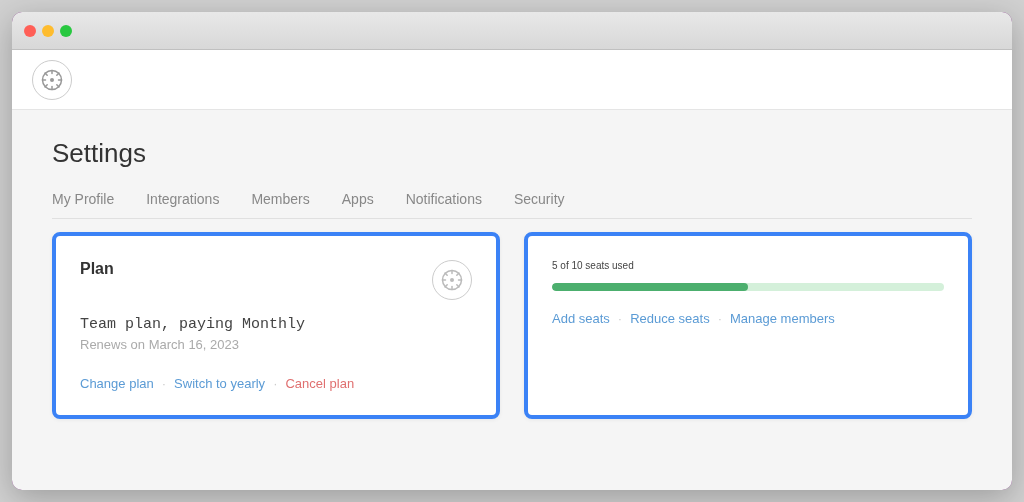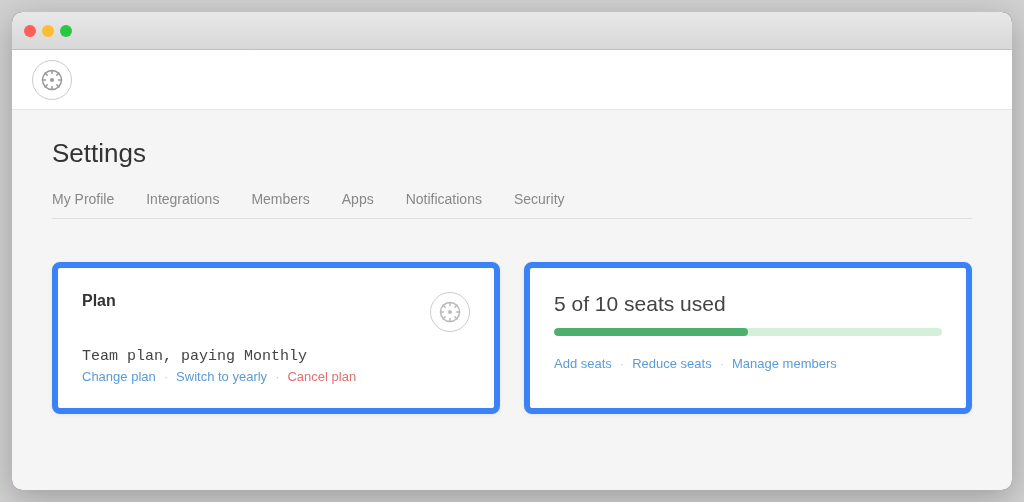--- a/index.html
+++ b/index.html
@@ -88,21 +88,21 @@
       font-weight: 400;
       color: #333;
       margin-bottom: 16px;
     }
 
     
     .nav-tabs {
       display: flex;
       gap: 0;
       border-bottom: 1px solid #e0e0e0;
-      margin-bottom: 43px;
+      margin-bottom: 13px;
       align-items: flex-end;
     }
 
     .nav-tab {
       font-size: 14px;
       color: #888;
       padding: 6px 16px 10px;
       cursor: pointer;
       border-bottom: 2px solid transparent;
       margin-bottom: -1px;
@@ -123,21 +123,21 @@
     .cards-container {
       display: flex;
       gap: 24px;
     }
 
     .card {
       background: #ffffff;
       border-radius: 8px;
       padding: 24px;
       flex: 1;
-      border: 6px solid #3b82f6;
+      border: 4px solid #3b82f6;
       box-shadow: 0 1px 4px rgba(0,0,0,0.06);
     }
 
     .card-header {
       display: flex;
       justify-content: space-between;
       align-items: flex-start;
       margin-bottom: 16px;
     }
 
@@ -195,21 +195,21 @@
       color: #e07070;
     }
 
     .action-separator {
       color: #ccc;
       font-size: 13px;
     }
 
     
     .seats-used {
-      font-size: 21px;
+      font-size: 10px;
       color: #444;
       margin-bottom: 12px;
     }
 
     .progress-bar-container {
       background: #d4f0da;
       border-radius: 4px;
       height: 8px;
       margin-bottom: 20px;
       overflow: hidden;
@@ -278,20 +278,21 @@
               <line x1="17.5" y1="11" x2="20.5" y2="11" stroke="#bbb" stroke-width="1.5" stroke-linecap="round"></line>
               <line x1="4.1" y1="4.1" x2="6.2" y2="6.2" stroke="#bbb" stroke-width="1.5" stroke-linecap="round"></line>
               <line x1="15.8" y1="15.8" x2="17.9" y2="17.9" stroke="#bbb" stroke-width="1.5" stroke-linecap="round"></line>
               <line x1="17.9" y1="4.1" x2="15.8" y2="6.2" stroke="#bbb" stroke-width="1.5" stroke-linecap="round"></line>
               <line x1="6.2" y1="15.8" x2="4.1" y2="17.9" stroke="#bbb" stroke-width="1.5" stroke-linecap="round"></line>
             </svg>
           </div>
         </div>
         <div class="card-body">
           <p class="plan-name">Team plan, paying Monthly</p>
+          <p class="plan-renew">Renews on March 16, 2023</p>
           <div class="card-actions">
             <a class="action-link">Change plan</a>
             <span class="action-separator">·</span>
             <a class="action-link">Switch to yearly</a>
             <span class="action-separator">·</span>
             <a class="action-link danger">Cancel plan</a>
           </div>
         </div>
       </div>
 

